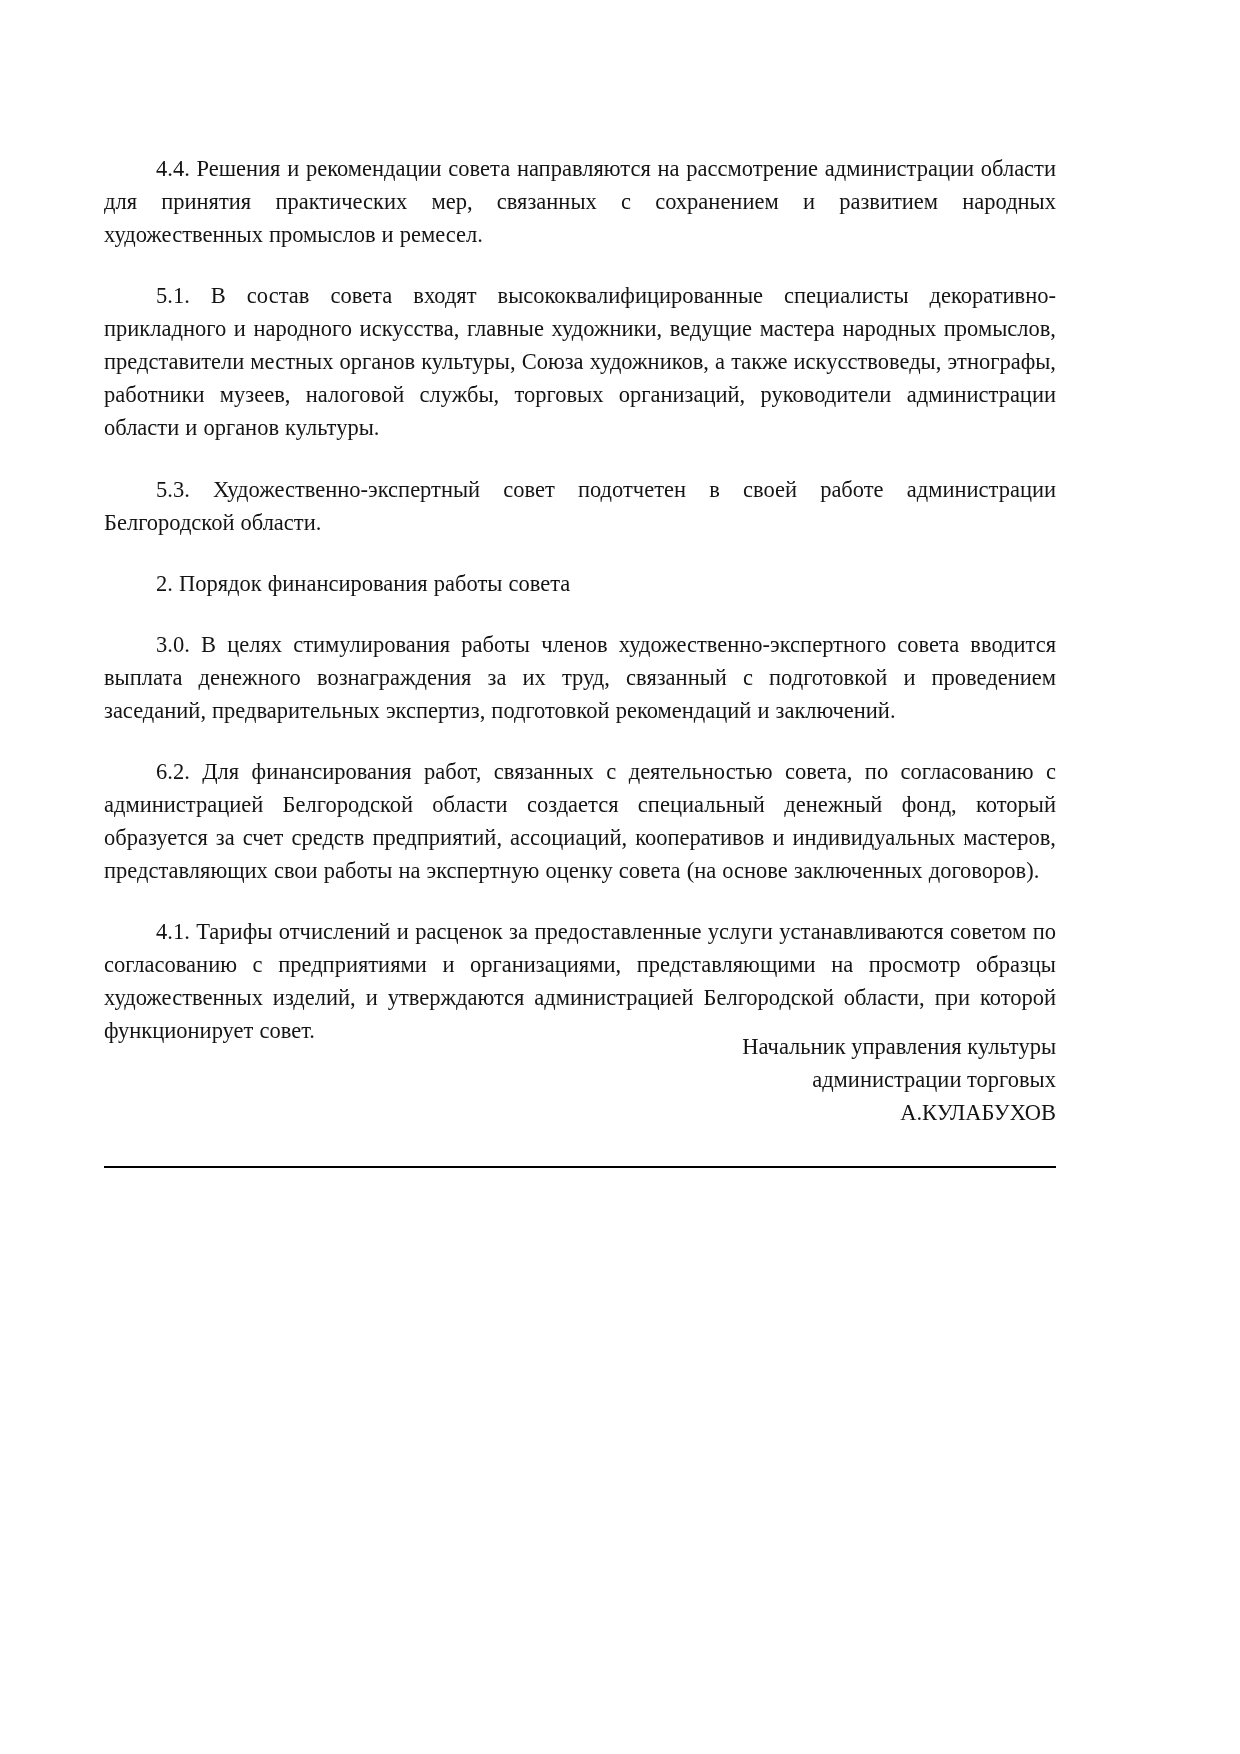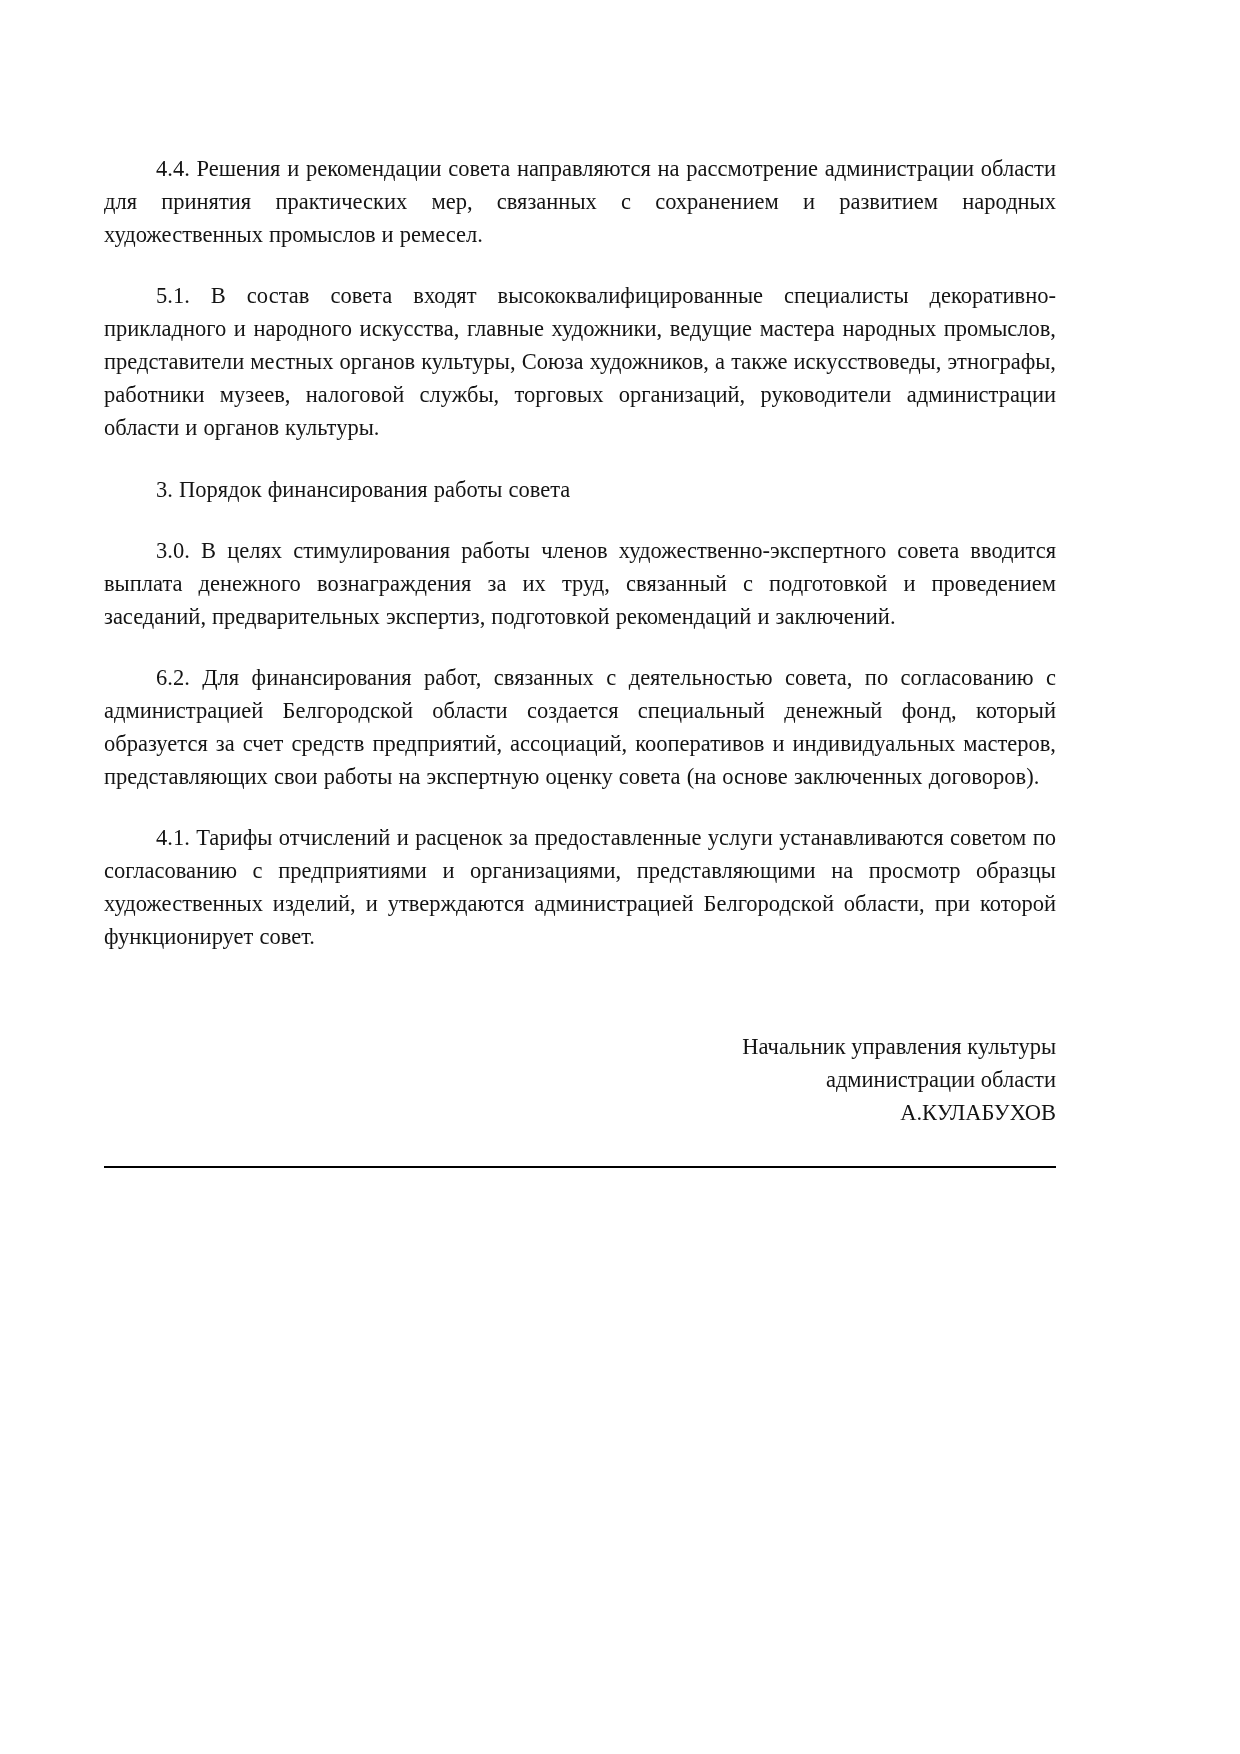--- a/index.html
+++ b/index.html
@@ -75,32 +75,33 @@
 <div class="page">
 
   <div class="content">
 
     <p class="para">4.4. Решения и рекомендации совета направляются на рассмотрение администрации области для принятия практических мер, связанных с сохранением и развитием народных художественных промыслов и ремесел.</p>
 
 
     <p class="para">5.1. В состав совета входят высококвалифицированные специалисты декоративно-прикладного и народного искусства, главные художники, ведущие мастера народных промыслов, представители местных органов культуры, Союза художников, а также искусствоведы, этнографы, работники музеев, налоговой службы, торговых организаций, руководители администрации области и органов культуры.</p>
 
 
+    <p class="para">5.3. Художественно-экспертный совет подотчетен в своей работе администрации Белгородской области.</p>
 
-    <p class="para heading-para">3. Порядок финансирования работы совета</p>
+    <p class="para heading-para">2. Порядок финансирования работы совета</p>
 
     <p class="para">3.0. В целях стимулирования работы членов художественно-экспертного совета вводится выплата денежного вознаграждения за их труд, связанный с подготовкой и проведением заседаний, предварительных экспертиз, подготовкой рекомендаций и заключений.</p>
 
     <p class="para">6.2. Для финансирования работ, связанных с деятельностью совета, по согласованию с администрацией Белгородской области создается специальный денежный фонд, который образуется за счет средств предприятий, ассоциаций, кооперативов и индивидуальных мастеров, представляющих свои работы на экспертную оценку совета (на основе заключенных договоров).</p>
 
     <p class="para last-of-block">4.1. Тарифы отчислений и расценок за предоставленные услуги устанавливаются советом по согласованию с предприятиями и организациями, представляющими на просмотр образцы художественных изделий, и утверждаются администрацией Белгородской области, при которой функционирует совет.</p>
 
   </div>
 
   <div class="signature">
     <span class="sig-line">Начальник управления культуры</span>
-    <span class="sig-line">администрации области</span>
+    <span class="sig-line">администрации торговых</span>
     <span class="sig-line">А.КУЛАБУХОВ</span>
   </div>
 
   <div class="footer-rule"></div>
 
 </div>
 
 </body></html>

